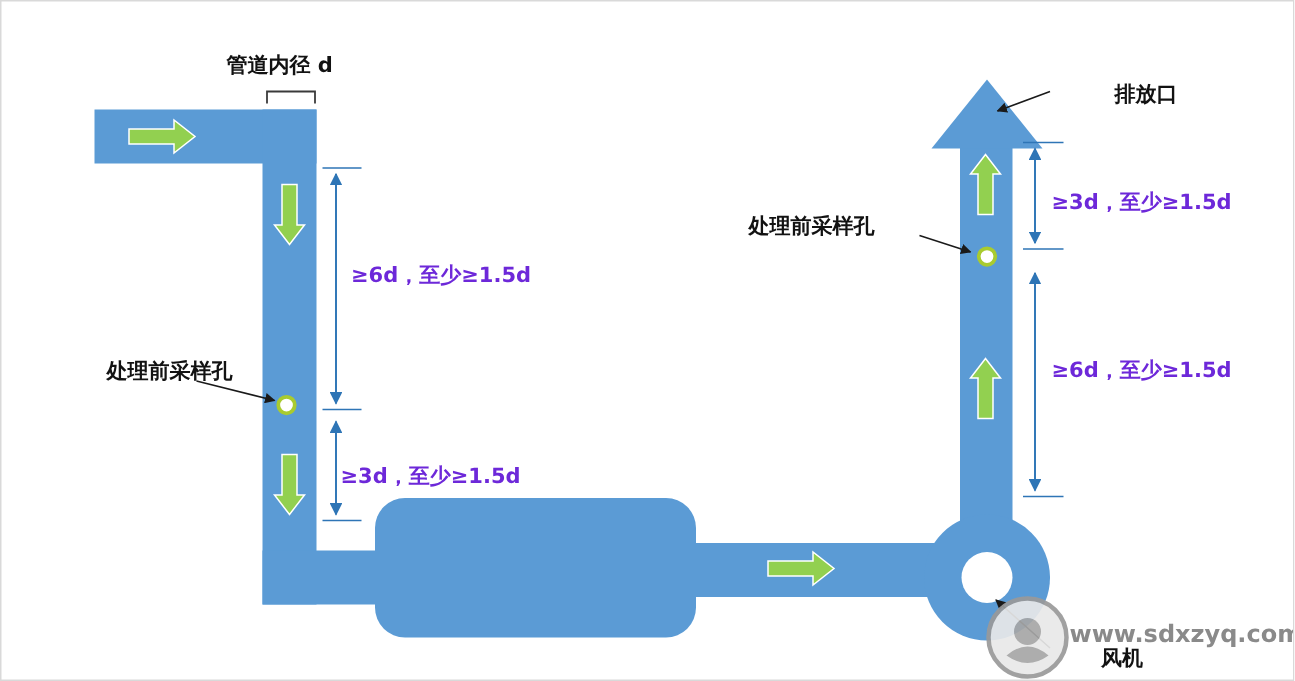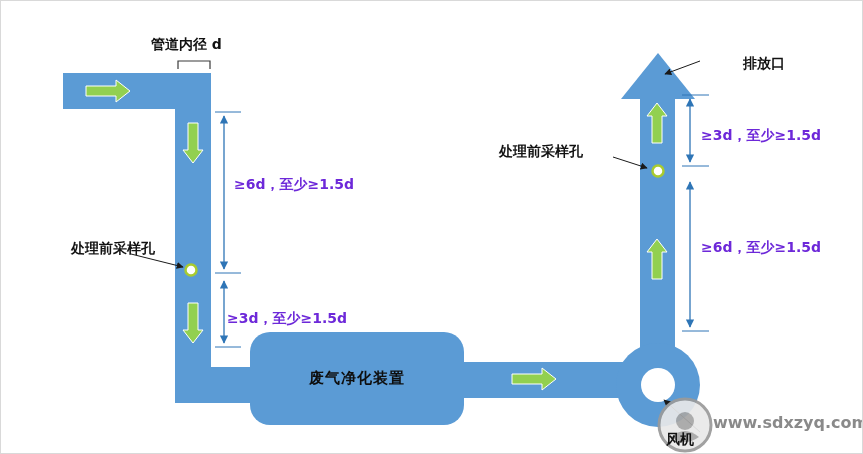--- a/index.html
+++ b/index.html
@@ -106,27 +106,26 @@
   </svg>
 
   <div class="lbl" style="left:150px; top:35px;">管道内径 d</div>
 
   <div class="lbl dim-lbl" style="left:233px; top:175px;">≥6d，至少≥1.5d</div>
 
   <div class="lbl" style="left:28px; top:239px;margin-left:42px;">处理前采样孔</div>
 
   <div class="lbl dim-lbl" style="left:226px; top:309px;">≥3d，至少≥1.5d</div>
 
-  <div class="device-lbl">废气净化装置</div>
 
   <div class="lbl" style="left:742px; top:54px;">排放口</div>
 
   <div class="lbl" style="left:498px; top:142px;">处理前采样孔</div>
 
   <div class="lbl dim-lbl" style="left:700px; top:126px;">≥3d，至少≥1.5d</div>
 
   <div class="lbl dim-lbl" style="left:700px; top:238px;">≥6d，至少≥1.5d</div>
 
-  <div class="lbl" style="left:665px; top:430px;">风机</div>
+  <div class="lbl" style="left:733px; top:430px;">风机</div>
 
   <div class="wm">www.sdxzyq.com</div>
 
 </div>
 
 </body></html>

